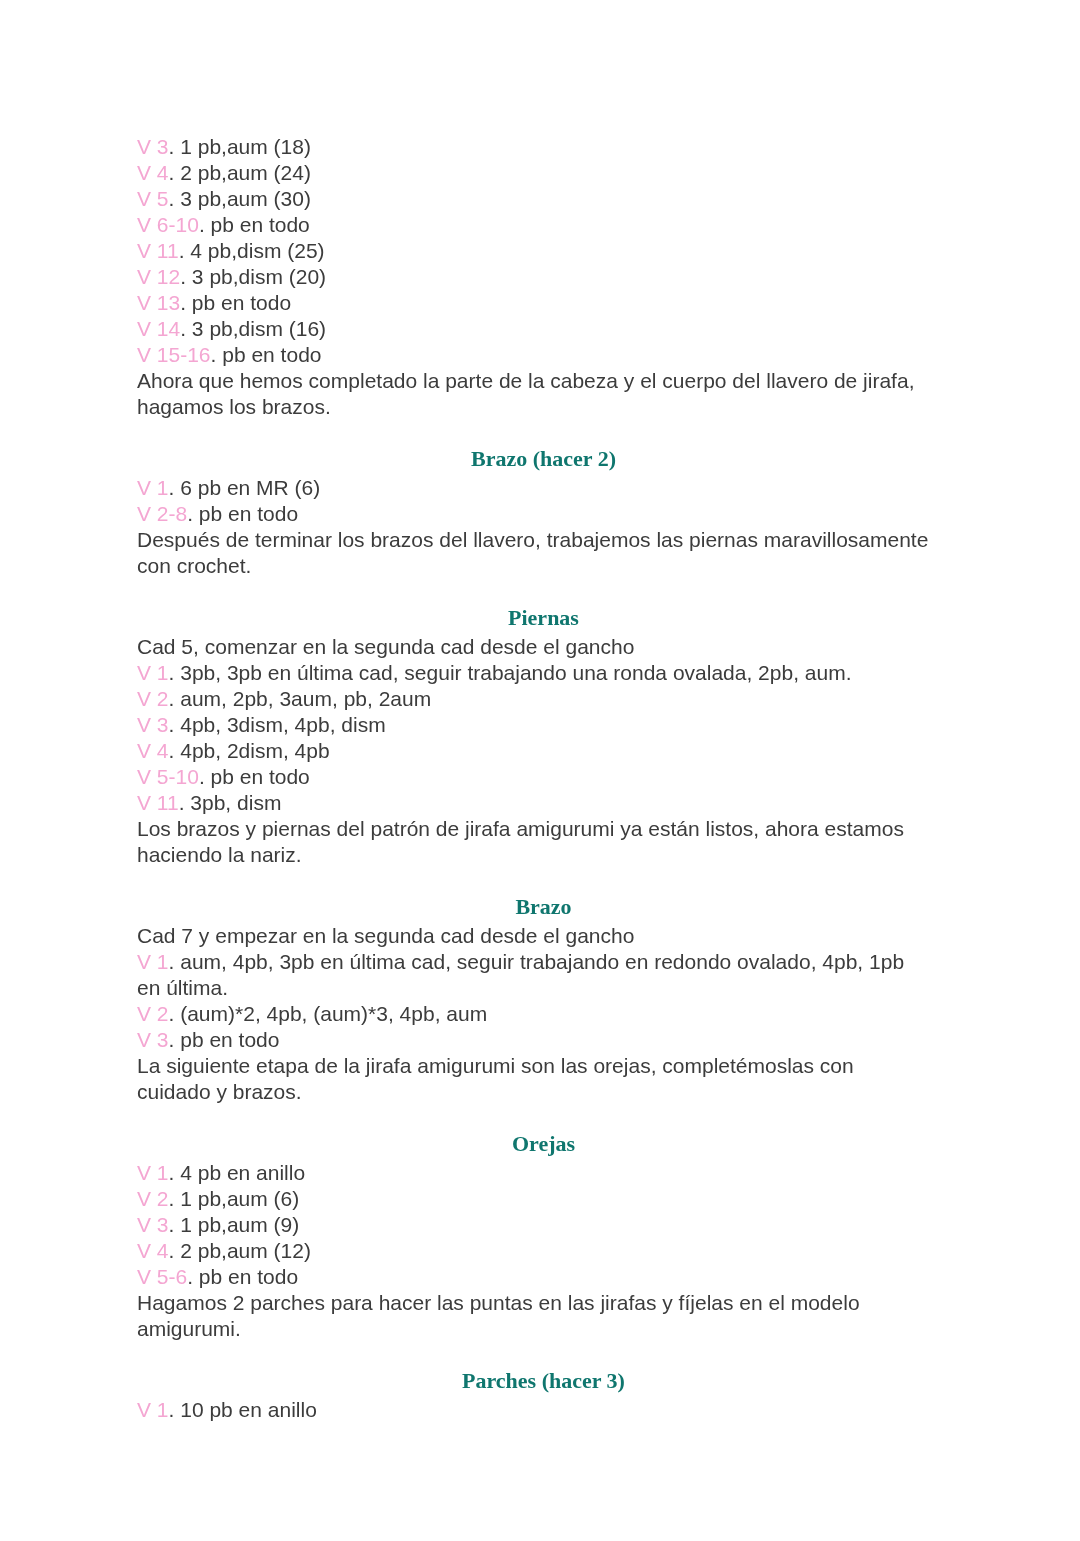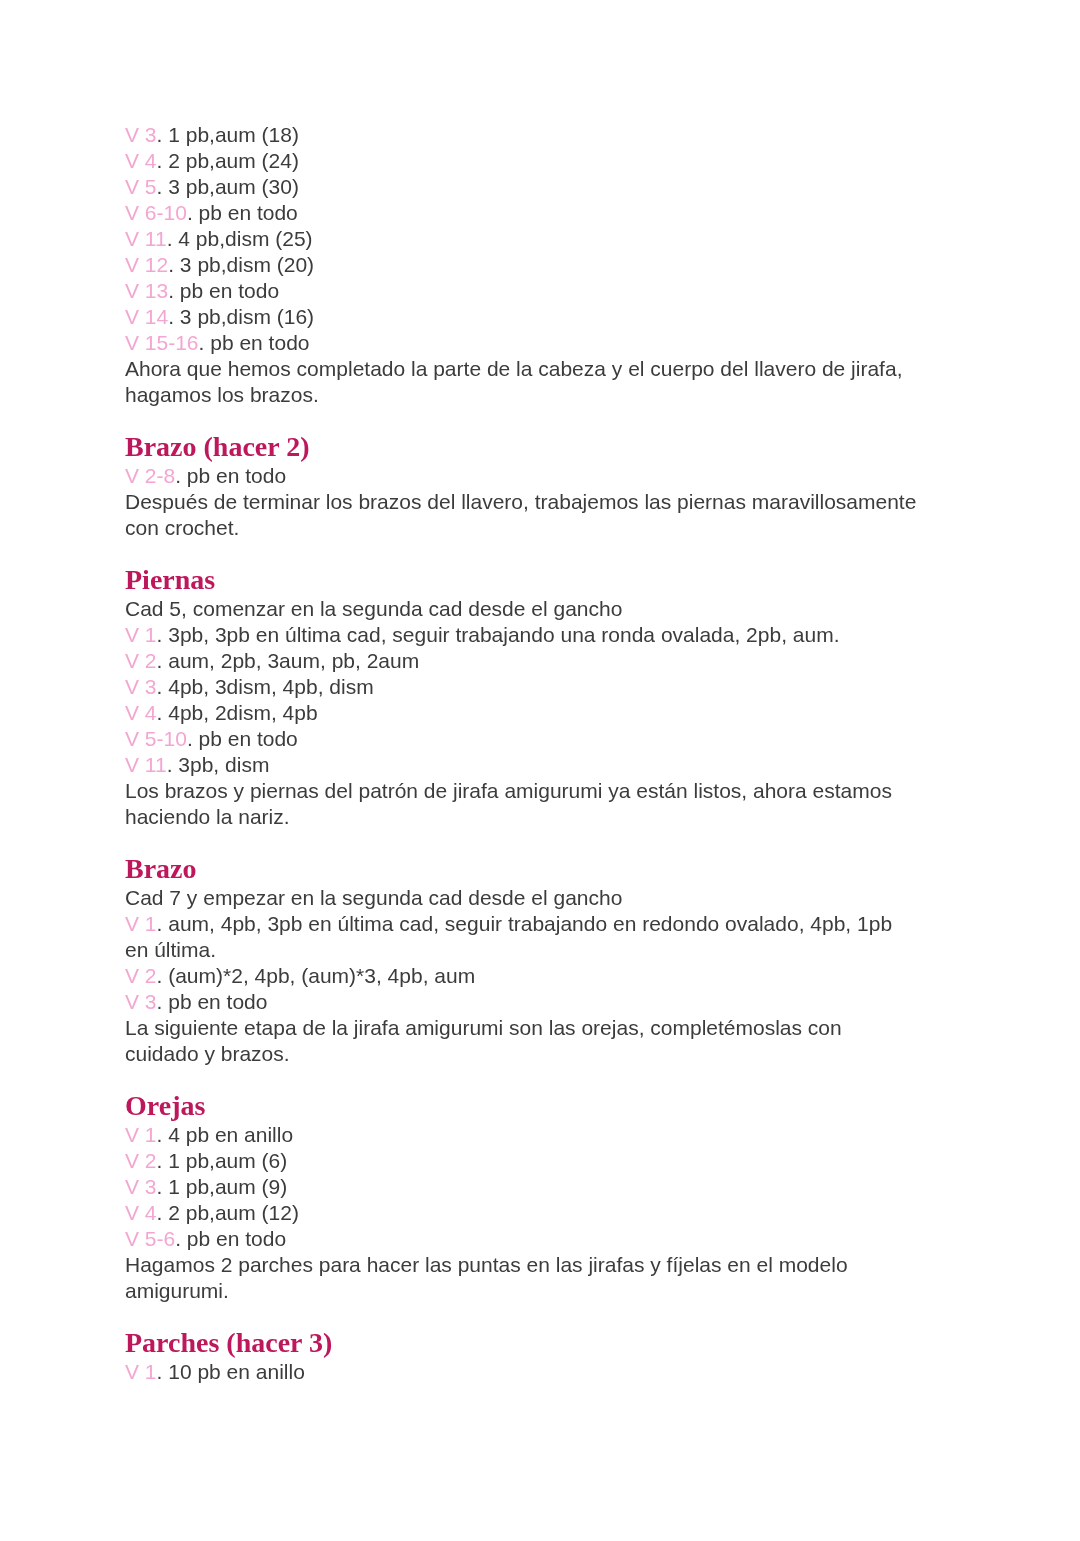--- a/index.html
+++ b/index.html
@@ -14,28 +14,29 @@
     font-family: "Liberation Sans", sans-serif;
     color: #3c3c3c;
     overflow: hidden;
   }
   .doc {
     position: absolute;
     left: 121px;
     top: 118px;
     width: 845px;
   }
-  .section { margin: 4px; }
+  .section { margin: 16px; }
   .section-heading {
     font-family: "Liberation Serif", serif;
     font-weight: bold;
-    font-size: 28px;
+    font-size: 22px;
     line-height: 33px;
-    color: #be185d;
+    color: #0f766e;
     margin: 22px 0 0 0;
+    text-align: center;
   }
   .row, .intro, .note-line, .cont {
     font-size: 21px;
     line-height: 26px;
     margin: 0;
   }
   .v { color: #f4a6d2; }
 </style>
 </head>
 <body>
@@ -49,20 +50,21 @@
       <div class="row"><span class="v">V 11</span><span class="rest">. 4 pb,dism (25)</span></div>
       <div class="row"><span class="v">V 12</span><span class="rest">. 3 pb,dism (20)</span></div>
       <div class="row"><span class="v">V 13</span><span class="rest">. pb en todo</span></div>
       <div class="row"><span class="v">V 14</span><span class="rest">. 3 pb,dism (16)</span></div>
       <div class="row"><span class="v">V 15-16</span><span class="rest">. pb en todo</span></div>
       <div class="note-line">Ahora que hemos completado la parte de la cabeza y el cuerpo del llavero de jirafa,</div>
       <div class="note-line">hagamos los brazos.</div>
     </div>
     <div class="section">
       <h2 class="section-heading">Brazo (hacer 2)</h2>
+      <div class="row"><span class="v">V 1</span><span class="rest">. 6 pb en MR (6)</span></div>
       <div class="row"><span class="v">V 2-8</span><span class="rest">. pb en todo</span></div>
       <div class="note-line">Después de terminar los brazos del llavero, trabajemos las piernas maravillosamente</div>
       <div class="note-line">con crochet.</div>
     </div>
     <div class="section">
       <h2 class="section-heading">Piernas</h2>
       <div class="intro">Cad 5, comenzar en la segunda cad desde el gancho</div>
       <div class="row"><span class="v">V 1</span><span class="rest">. 3pb, 3pb en última cad, seguir trabajando una ronda ovalada, 2pb, aum.</span></div>
       <div class="row"><span class="v">V 2</span><span class="rest">. aum, 2pb, 3aum, pb, 2aum</span></div>
       <div class="row"><span class="v">V 3</span><span class="rest">. 4pb, 3dism, 4pb, dism</span></div>

